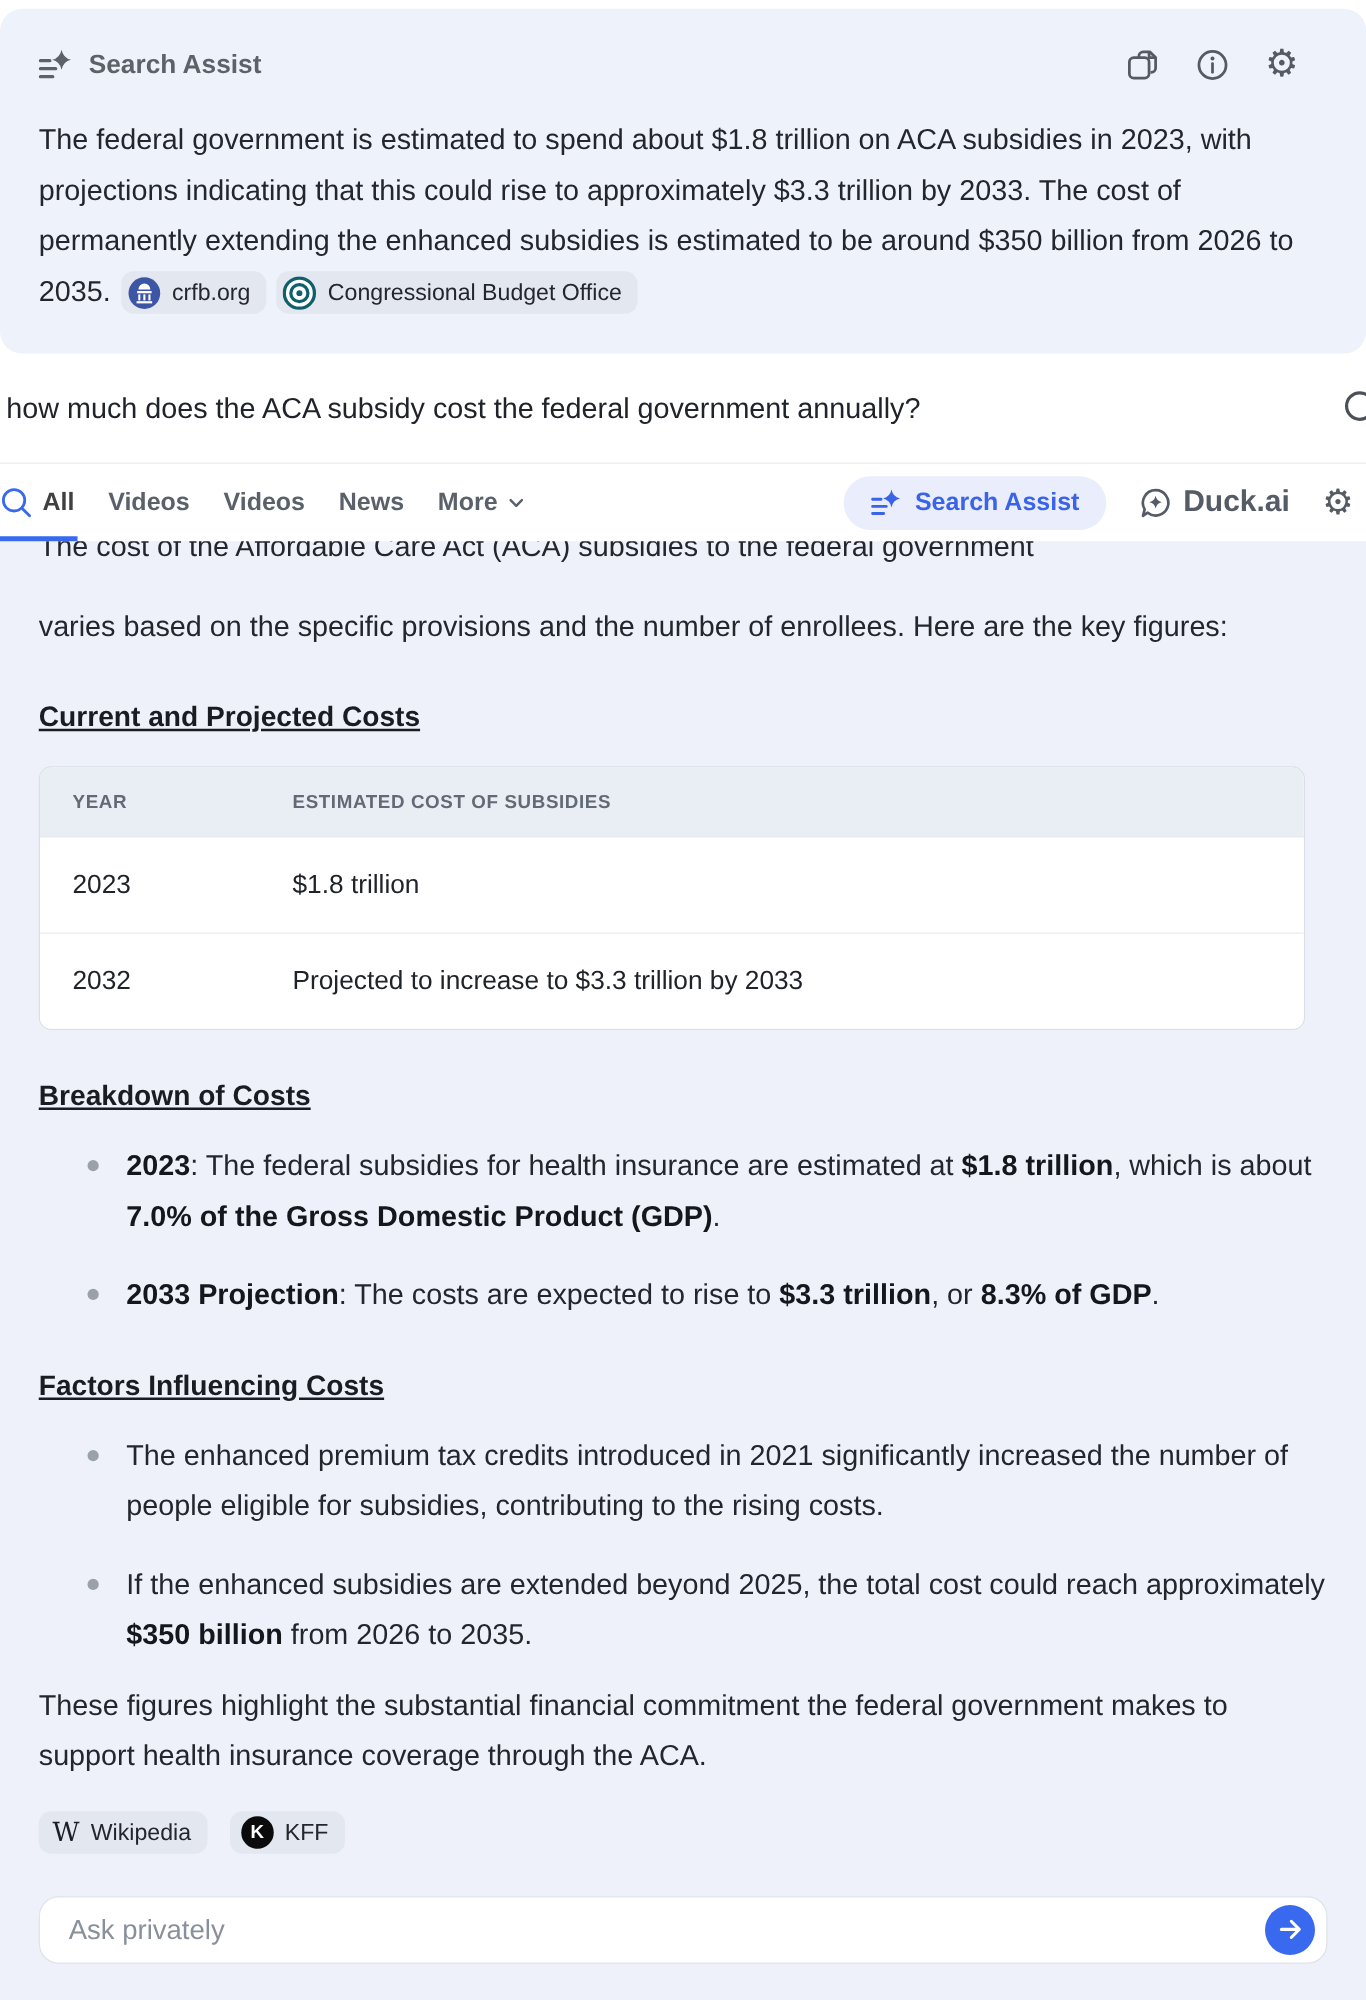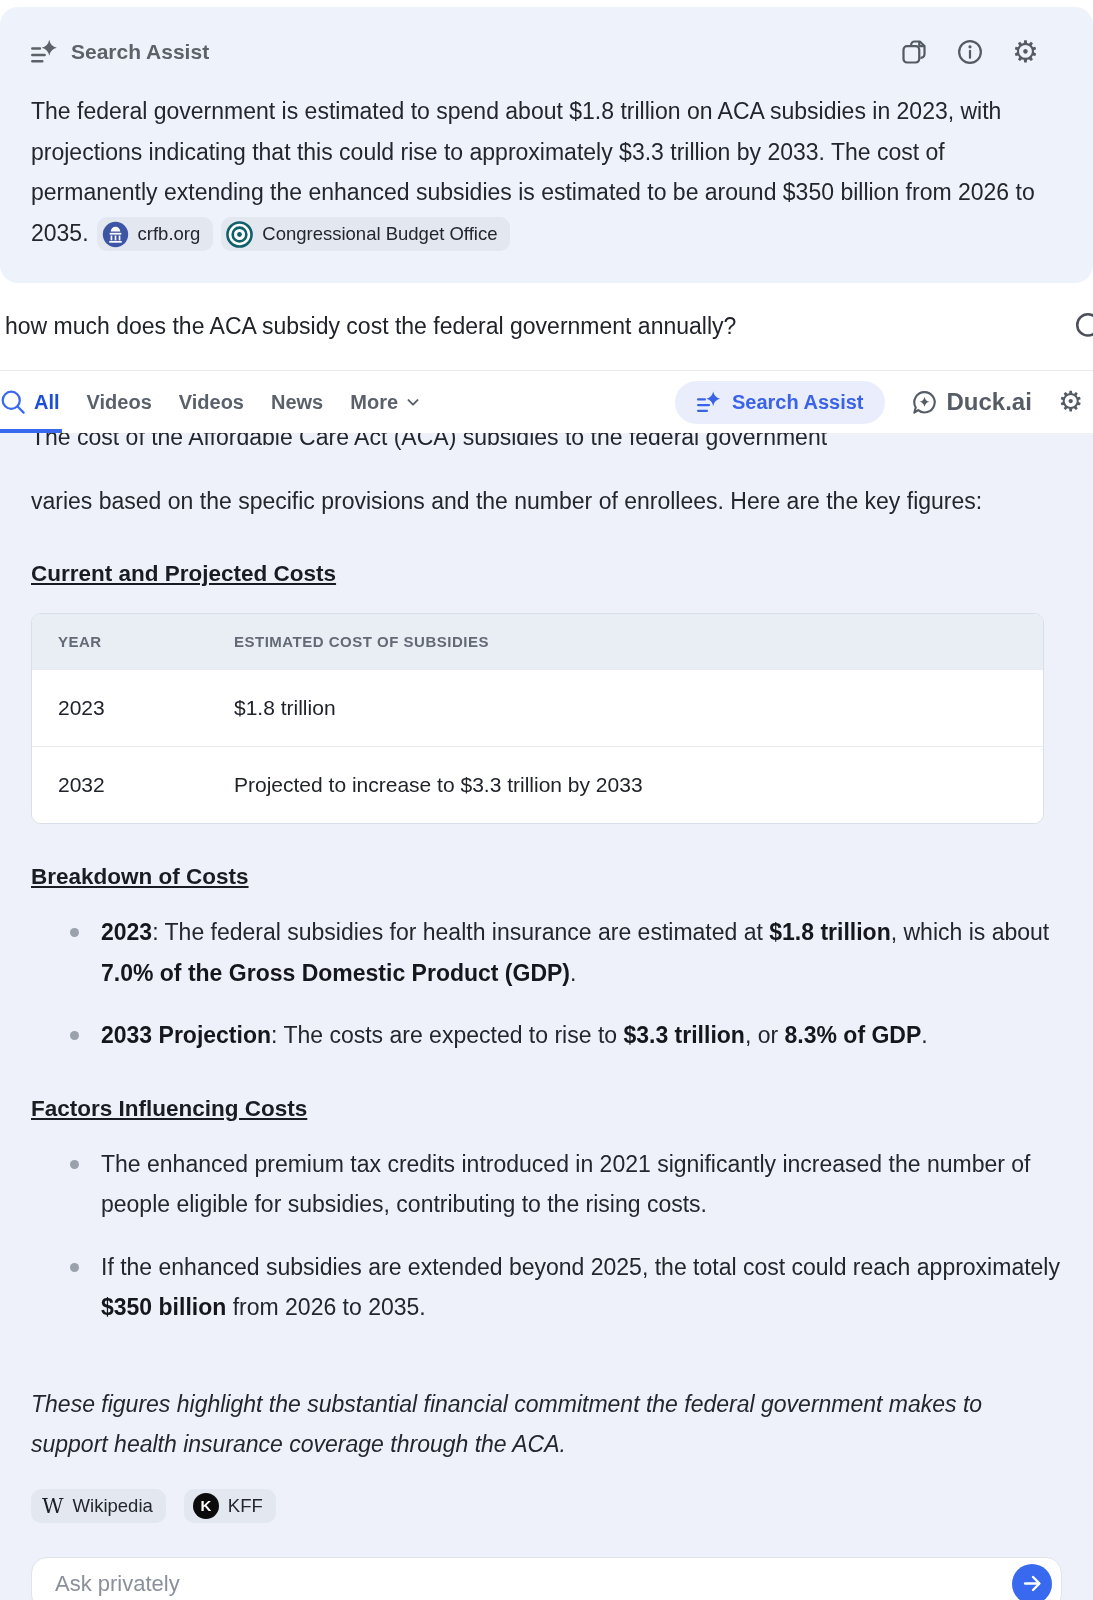--- a/index.html
+++ b/index.html
@@ -40,21 +40,21 @@
   .search-row {
     position:relative; height:88px;
     display:flex; align-items:center;
     border-bottom:1px solid #ececec;
   }
   .search-query { border:none; outline:none; width:100%; padding:0 60px 0 5px; font-size:23px; color:#202329; background:transparent; font-family:inherit; }
   .search-go { position:absolute; right:-14px; top:27px; background:none; border:none; padding:0; cursor:pointer; }
   .tab-row { position:relative; height:62px; display:flex; align-items:center; }
   .tab-left { display:flex; align-items:center; gap:27px; }
   .tab { border:none; background:none; padding:0; font-family:inherit; font-size:20px; font-weight:bold; color:#5b616b; cursor:pointer; display:flex; align-items:center; gap:6px; }
-  .tab.active { color:#1d4ed8;text-align:center; }
+  .tab.active { color:#404040;text-align:center; }
   .tab-search-icon { margin-right:-20px; }
   .tab-underline { position:absolute; left:0; bottom:0; width:62px; height:4px; background:#3969ef; }
   .tab-right { margin-left:auto; display:flex; align-items:center; gap:26px; padding-right:10px; }
   .sa-pill {
     display:flex; align-items:center; gap:11px;
     background:#e9edfc; border:none; border-radius:24px;
     padding:9px 21px; cursor:pointer;
     color:#3a63e8; font-weight:bold; font-size:20px; font-family:inherit;
   }
   .duckai-btn { display:flex; align-items:center; gap:9px; border:none; background:none; padding:0; cursor:pointer; color:#565c66; font-weight:bold; font-size:24px; font-family:inherit; }
@@ -81,21 +81,21 @@
   ul.blist { list-style:none; margin:16px 0 0 0; padding:0 0 0 39px; }
   ul.blist li {
     position:relative; padding-left:31px; margin-top:22px;
     font-size:23px; line-height:40.5px; color:#23262d;
   }
   ul.blist li::before {
     content:''; position:absolute; left:0; top:16px;
     width:9px; height:9px; border-radius:50%; background:#9aa1ab;
   }
   .b { font-weight:bold; color:#15171c; }
-  .closing { margin-top:56px; font-size:23px; line-height:40.5px;font-style:italic; }
+  .closing { margin-top:16px; font-size:23px; line-height:40.5px; }
   .bottom-badges { display:flex; gap:18px; margin-top:24px; }
   .bottom-badges .badge { margin-left:0; }
   .wiki-w { font-family:"DejaVu Serif", serif; font-size:21px; color:#1b1e24; padding-left:6px; }
   .kff-circ { width:26px; height:26px; border-radius:50%; background:#0b0b0b; color:#fff; font-weight:bold; font-size:15px; display:flex; align-items:center; justify-content:center; margin-left:4px; }
   .ask-row {
     margin-top:34px; height:54px;
     background:#fff; border:1px solid #dfe3ea; border-radius:16px;
     display:flex; align-items:center; padding:0 9px 0 21px;
   }
   .ask-input { flex:1; border:none; outline:none; font-size:22px; font-family:inherit; color:#202329; background:transparent; }

